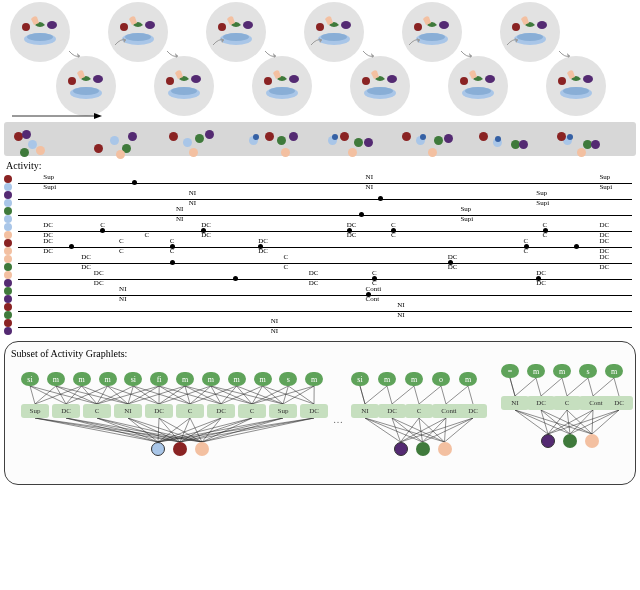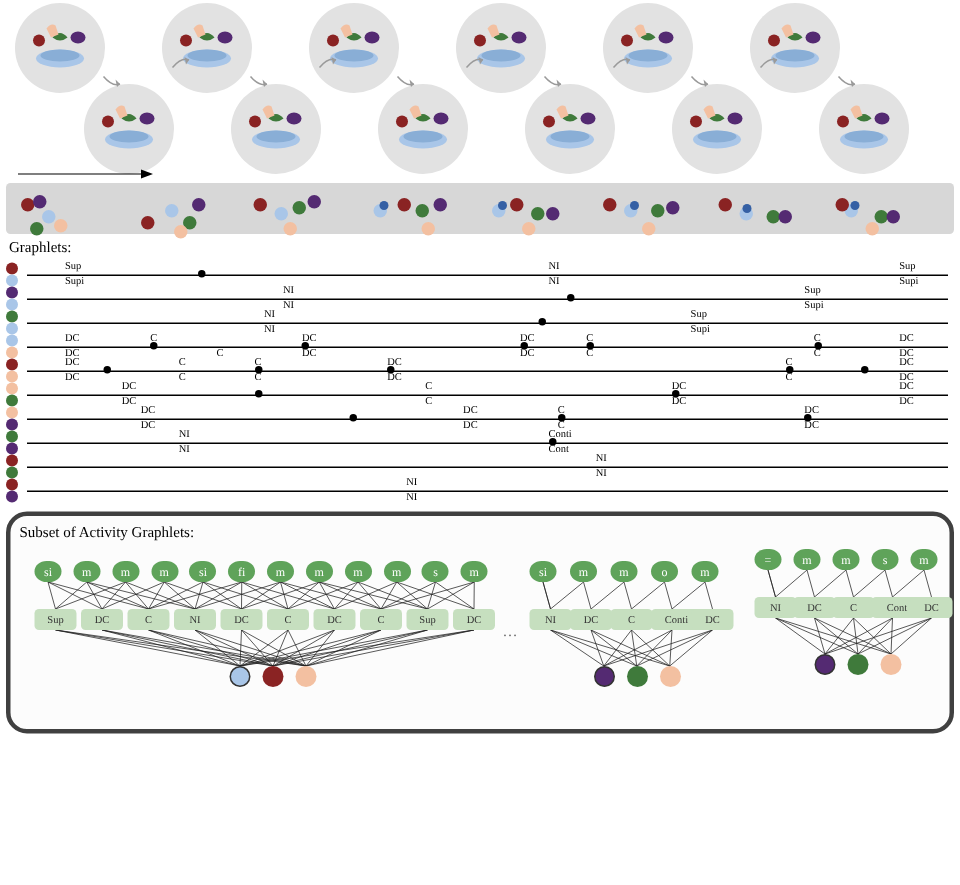--- a/index.html
+++ b/index.html
@@ -28,21 +28,21 @@
   .ep-row { position: relative; height: 16px; }
   .ep-pair { position:absolute; left:0; top:0; width:10px; height:16px;}
   .ep-pair .d { width:8px;height:8px;border-radius:50%; position:absolute; left:0;}
   .ep-pair .d2 { top:8px;}
   .ep-line { position:absolute; left:14px; right:4px; top:8px; height:1px; background:#000;}
   .ep-mark { position:absolute; top:5px; width:5px; height:5px; border-radius:50%; background:#000;}
   .ep-text { position:absolute; font-size:7px; line-height:7px; white-space:nowrap; }
   .ep-text.top { top:-1px; }
   .ep-text.bot { top:9px; }
   
-  .graphlets { margin: 6px 4px 4px 4px; border:3px solid #404040; border-radius:14px;
+  .graphlets { margin: 6px 4px 4px 4px; border:1px solid #404040; border-radius:14px;
                padding: 6px 6px 8px 6px; background:#fcfcfc; position:relative; height:128px;}
   .gl-title { font-size: 10px; margin-bottom:2px;}
   .g-node { position:absolute; border-radius:50%; display:flex; align-items:center;
             justify-content:center; font-size:8px; color:#fff; width:18px; height:14px;
             background:#5fa35a; }
   .g-ell { border-radius:8px/7px; }
   .g-rect { position:absolute; background:#c6dfbf; border-radius:3px; font-size:7px;
             color:#333; display:flex; align-items:center; justify-content:center;
             height:14px; width:28px;}
   .g-dot { position:absolute; width:14px; height:14px; border-radius:50%;}
@@ -269,21 +269,21 @@
         <div class="blob c-lblue" style="left: 558.5px; top: 14px;"></div>
         <div class="blob c-blue" style="left: 562.5px; top: 12px; width: 6px; height: 6px;"></div>
         <div class="blob c-dred" style="left: 552.5px; top: 10px;"></div>
         <div class="blob c-green" style="left: 578.5px; top: 18px;"></div>
         <div class="blob c-purp" style="left: 586.5px; top: 18px;"></div>
         <div class="blob c-peach" style="left: 572.5px; top: 26px;"></div>
       </div>
 </div>
 
 <div class="episodes">
-  <div class="ep-label">Graphlets:</div>
+  <div class="ep-label">Activity:</div>
   <div id="eprows">
         <div class="ep-row">
           <div class="ep-pair">
             <div class="d c-dred"></div>
             <div class="d d2 c-lblue"></div>
           </div>
           <div class="ep-line"></div>
           <div class="ep-text top" style="left: calc(4% + 14px);">Sup</div>
           <div class="ep-text bot" style="left: calc(4% + 14px);">Supi</div>
           <div class="ep-mark" style="left: calc(18% + 14px);"></div>

